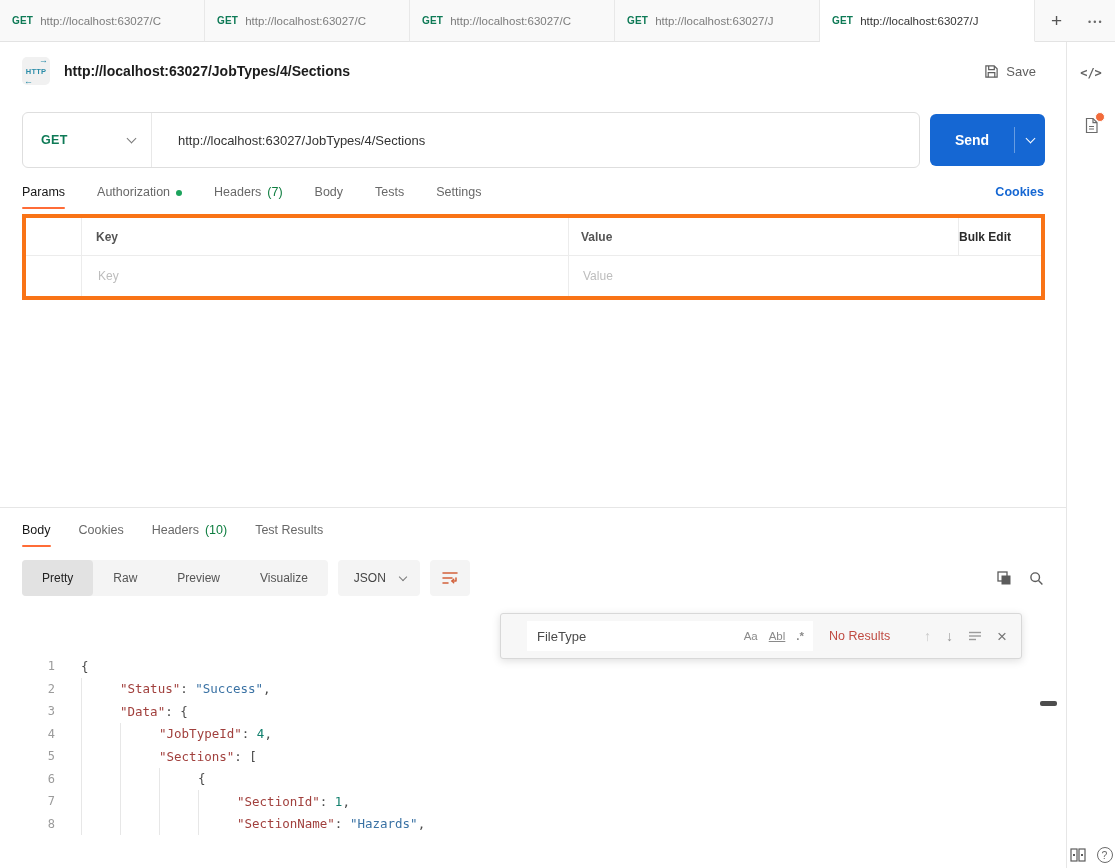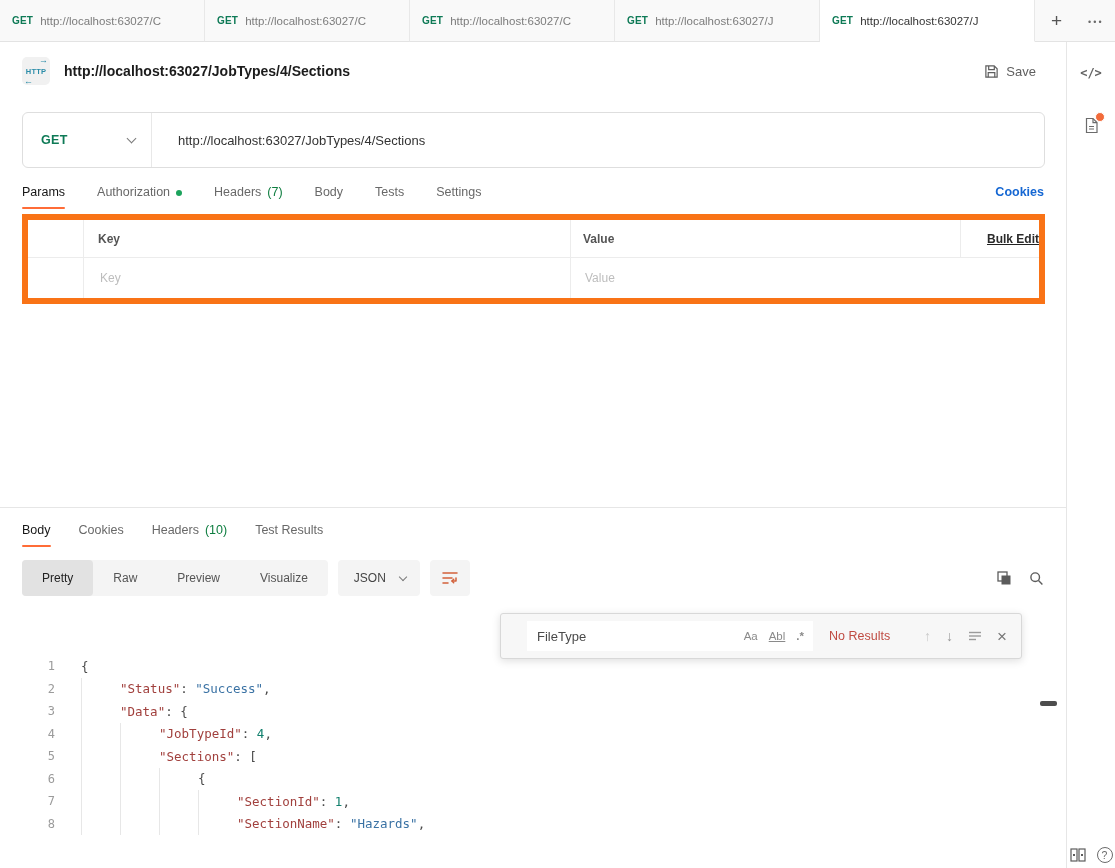--- a/index.html
+++ b/index.html
@@ -55,29 +55,29 @@
   .rtab { font-size:12.5px; color:#686868; height:100%; display:flex; align-items:center; gap:6px;
           position:relative; cursor:pointer; white-space:nowrap; }
   .rtab.active { color:#161616; }
   .rtab.active::after { content:''; position:absolute; left:0; right:0; bottom:5px; height:2px;
                         background:#ff6c37; border-radius:1px; }
   .rtab .dot { width:6px; height:6px; border-radius:50%; background:#1ca35c; margin-top:1px; }
   .rtab .count { color:#0d7d3f; }
   .cookies-link { margin-left:auto; color:#1567d3; font-weight:600; font-size:12.5px; cursor:pointer; }
 
   .qp-title { font-size:12px; font-weight:600; color:#686868; margin:14px 22px 10px; }
-  .qp-table { margin:0 21px 17px 22px; border:6px solid #f97316; }
+  .qp-table { margin:0 21px 17px 22px; border:4px solid #f97316; }
   .qp-row { display:flex; }
   .qp-row.head { height:38px; border-bottom:1px solid #ececec; }
   .qp-row.bodyrow { height:40px; }
   .c1 { width:56px; border-right:1px solid #ececec; flex:none; }
   .c2 { width:487px; border-right:1px solid #ececec; padding:0 14px; display:flex; align-items:center; flex:none; }
   .c3 { width:390px; padding:0 12px; display:flex; align-items:center; flex:none; }
   .head .c3 { border-right:1px solid #ececec; }
-  .c4 { flex:1; display:flex; align-items:center; justify-content:flex-end;text-decoration:underline; }
+  .c4 { flex:1; display:flex; align-items:center; justify-content:flex-start; }
   .col-label { font-size:12px; font-weight:600; color:#555; }
   .col-label.bulk { color:#2b2b2b; font-weight:700; }
   .qp-input { border:none; outline:none; background:transparent; font-family:inherit; font-size:12px;
               color:#333; width:100%; }
   .qp-input::placeholder { color:#bdbdbd; }
 
   
   .response { position:absolute; top:465px; left:0; right:0; bottom:0; border-top:1px solid #e6e6e6; background:#fff; }
   .resp-tabs { height:44px; display:flex; align-items:center; padding:0 22px; gap:28px; }
   .resp-meta { margin-left:auto; display:flex; align-items:center; gap:18px; }
@@ -200,20 +200,27 @@
 
     <div class="url-row">
       <div class="url-box">
         <div class="method-select">
           <span class="method-label">GET</span>
           <span class="chev"></span>
         </div>
         <div class="vdiv"></div>
         <input class="url-input" value="http://localhost:63027/JobTypes/4/Sections" style="">
       </div>
+      <button class="send-btn">
+        <span class="send-label">Send</span>
+        <span class="send-div"></span>
+        <span class="send-chev">
+            <span class="chev"></span>
+          </span>
+      </button>
     </div>
 
     <div class="req-tabs">
       <div id="request-tabs" style="display:flex;gap:32px;height:100%;">
           <div class="rtab active">
             <span>Params</span>
           </div>
           <div class="rtab">
             <span>Authorization</span>
             <span class="dot"></span>

